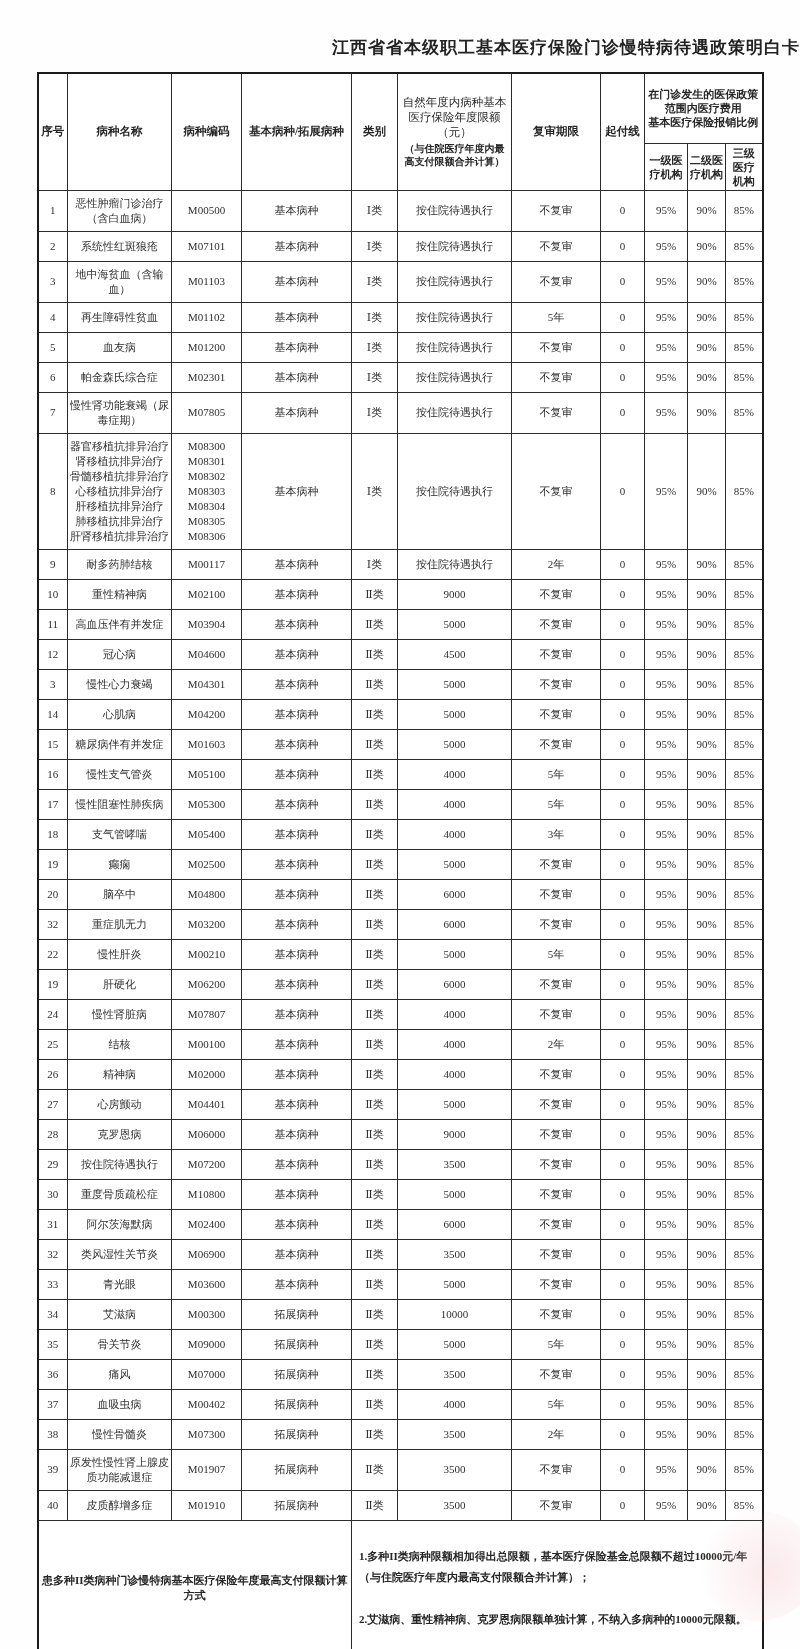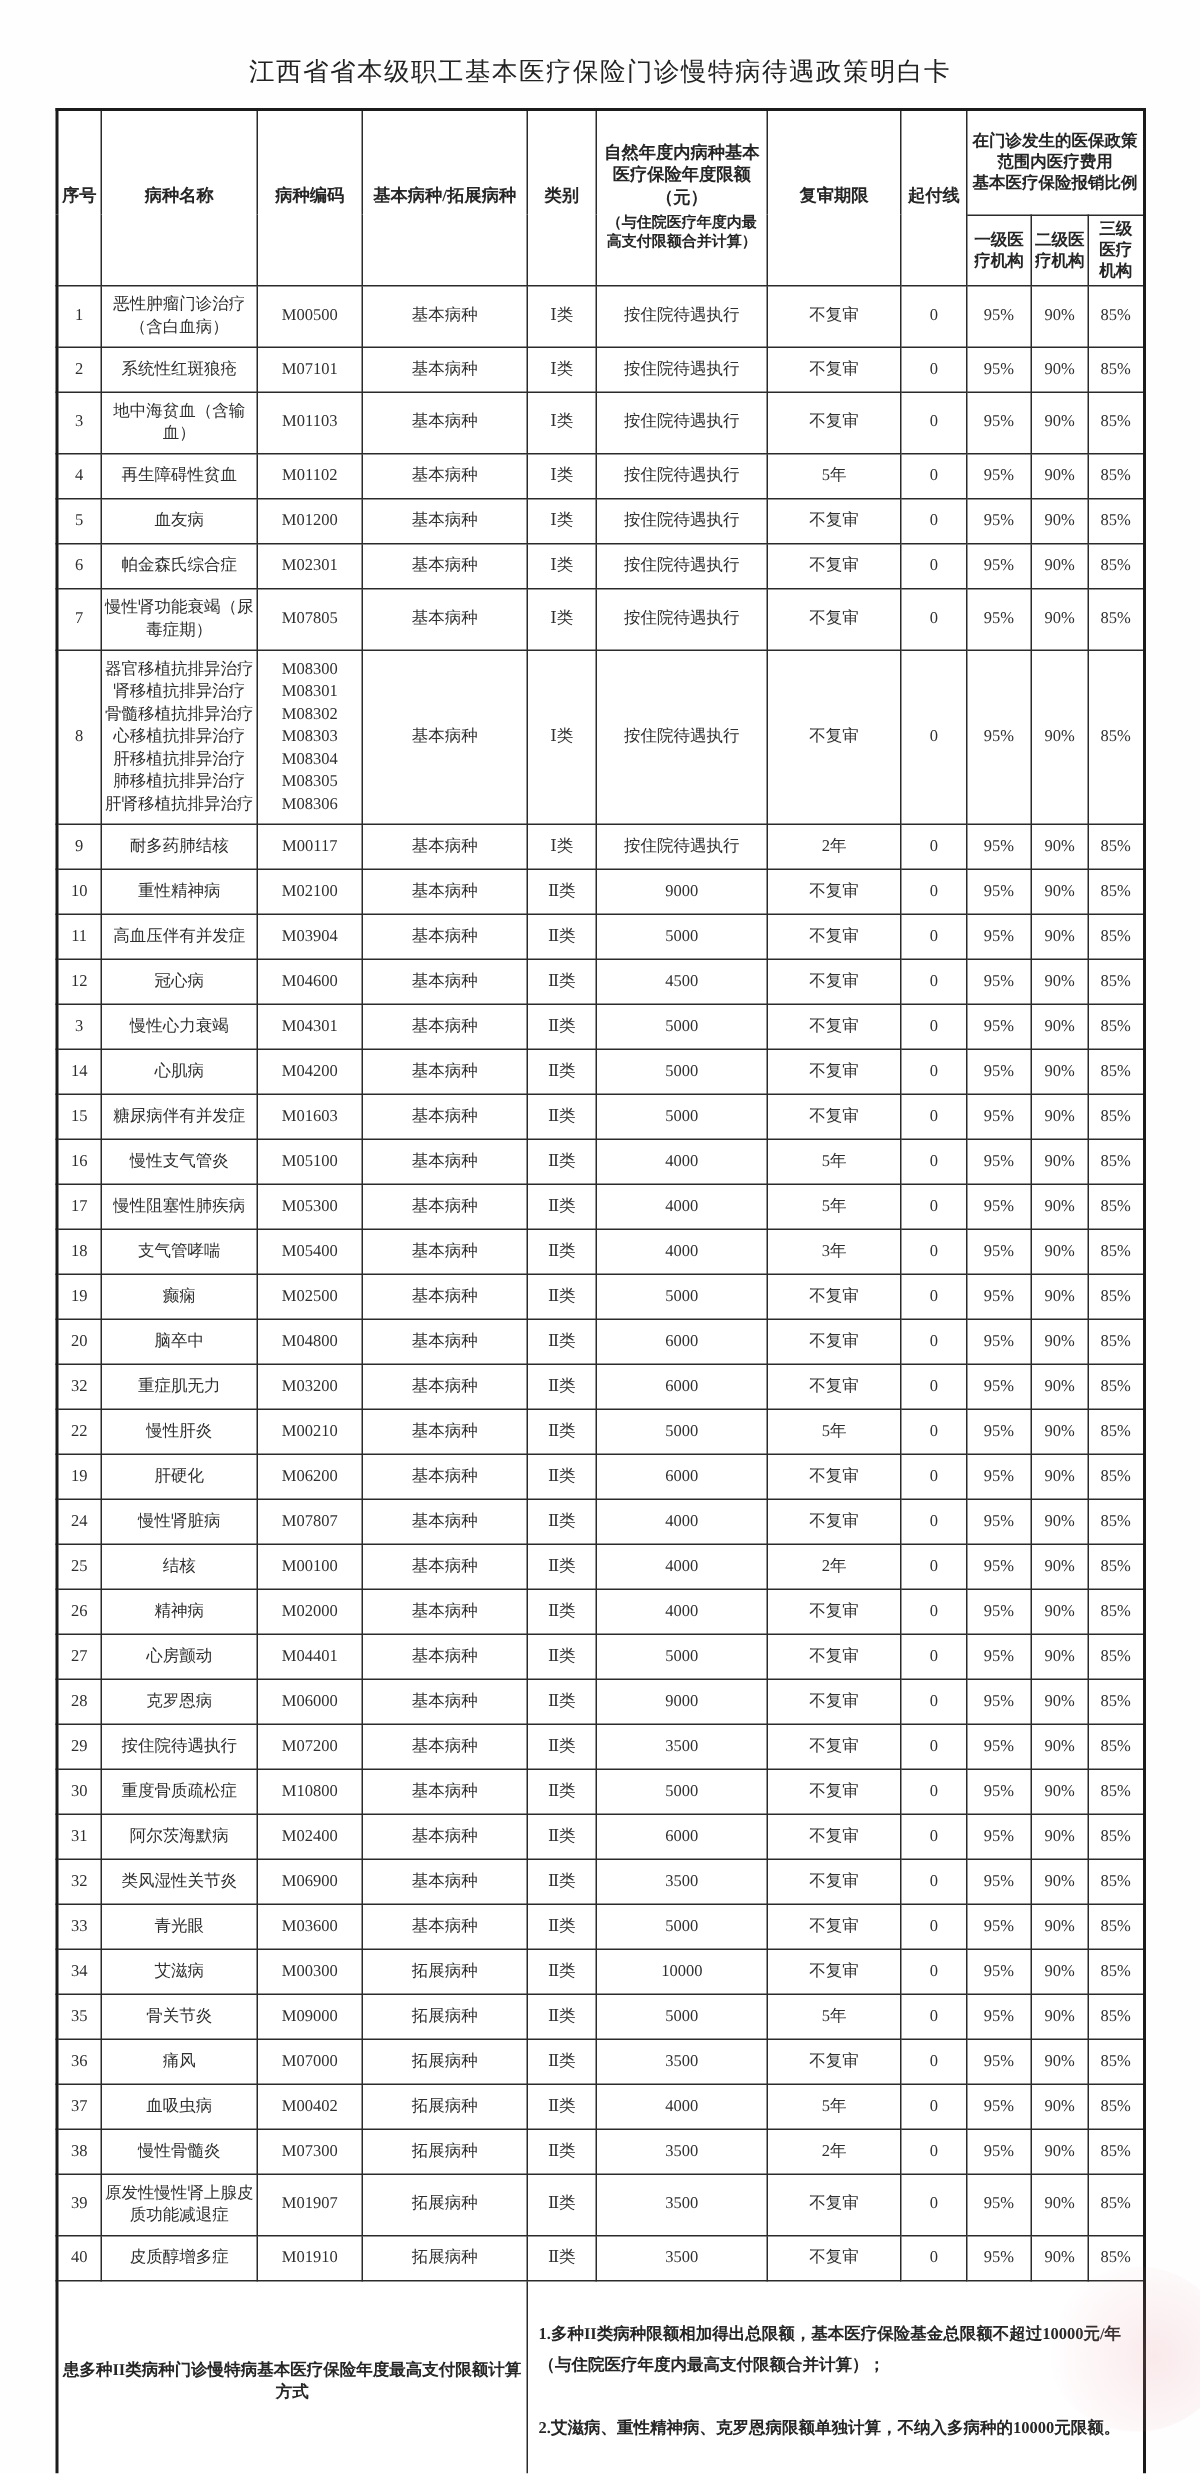--- a/index.html
+++ b/index.html
@@ -10,23 +10,23 @@
     -webkit-font-smoothing:antialiased;
   }
   .page {
     position:relative;
     width:800px;
     height:1649px;
     overflow:hidden;
     background:#fefefe;
   }
   .title {
-    text-align:center;
+    text-align:right;
     font-size:17px;
-    font-weight:normal;
+    font-weight:bold;
     letter-spacing:1px;
     margin:0;
     padding:36px 0 13px 0;
     color:#222;
     border-radius:31px;
   }
   table.policy {
     border-collapse:collapse;
     table-layout:fixed;
     width:727px;
@@ -44,21 +44,21 @@
     font-weight:bold;
     font-size:11.5px;
     line-height:15px;
     padding:2px;
     color:#262626;
   }
   tr.h1 { height:70px; }
   tr.h2 { height:31px; }
   th.group-th { font-size:11px; white-space:pre-line; line-height:14px; }
   th.tier-th  { font-size:11px; line-height:14px; }
-  .limit-main { font-size:11.5px; line-height:15px; font-weight:bold; }
+  .limit-main { font-size:11.5px; line-height:15px; font-weight:normal; }
   .limit-sub  { font-size:10px;  line-height:13px; font-weight:bold; margin-top:2px; }
   tbody td {
     height:30px;
     box-sizing:border-box;
     font-size:11px;
     line-height:15px;
     padding:5px 2px;
     white-space:pre-line;
     color:#2f2f2f;
   }

